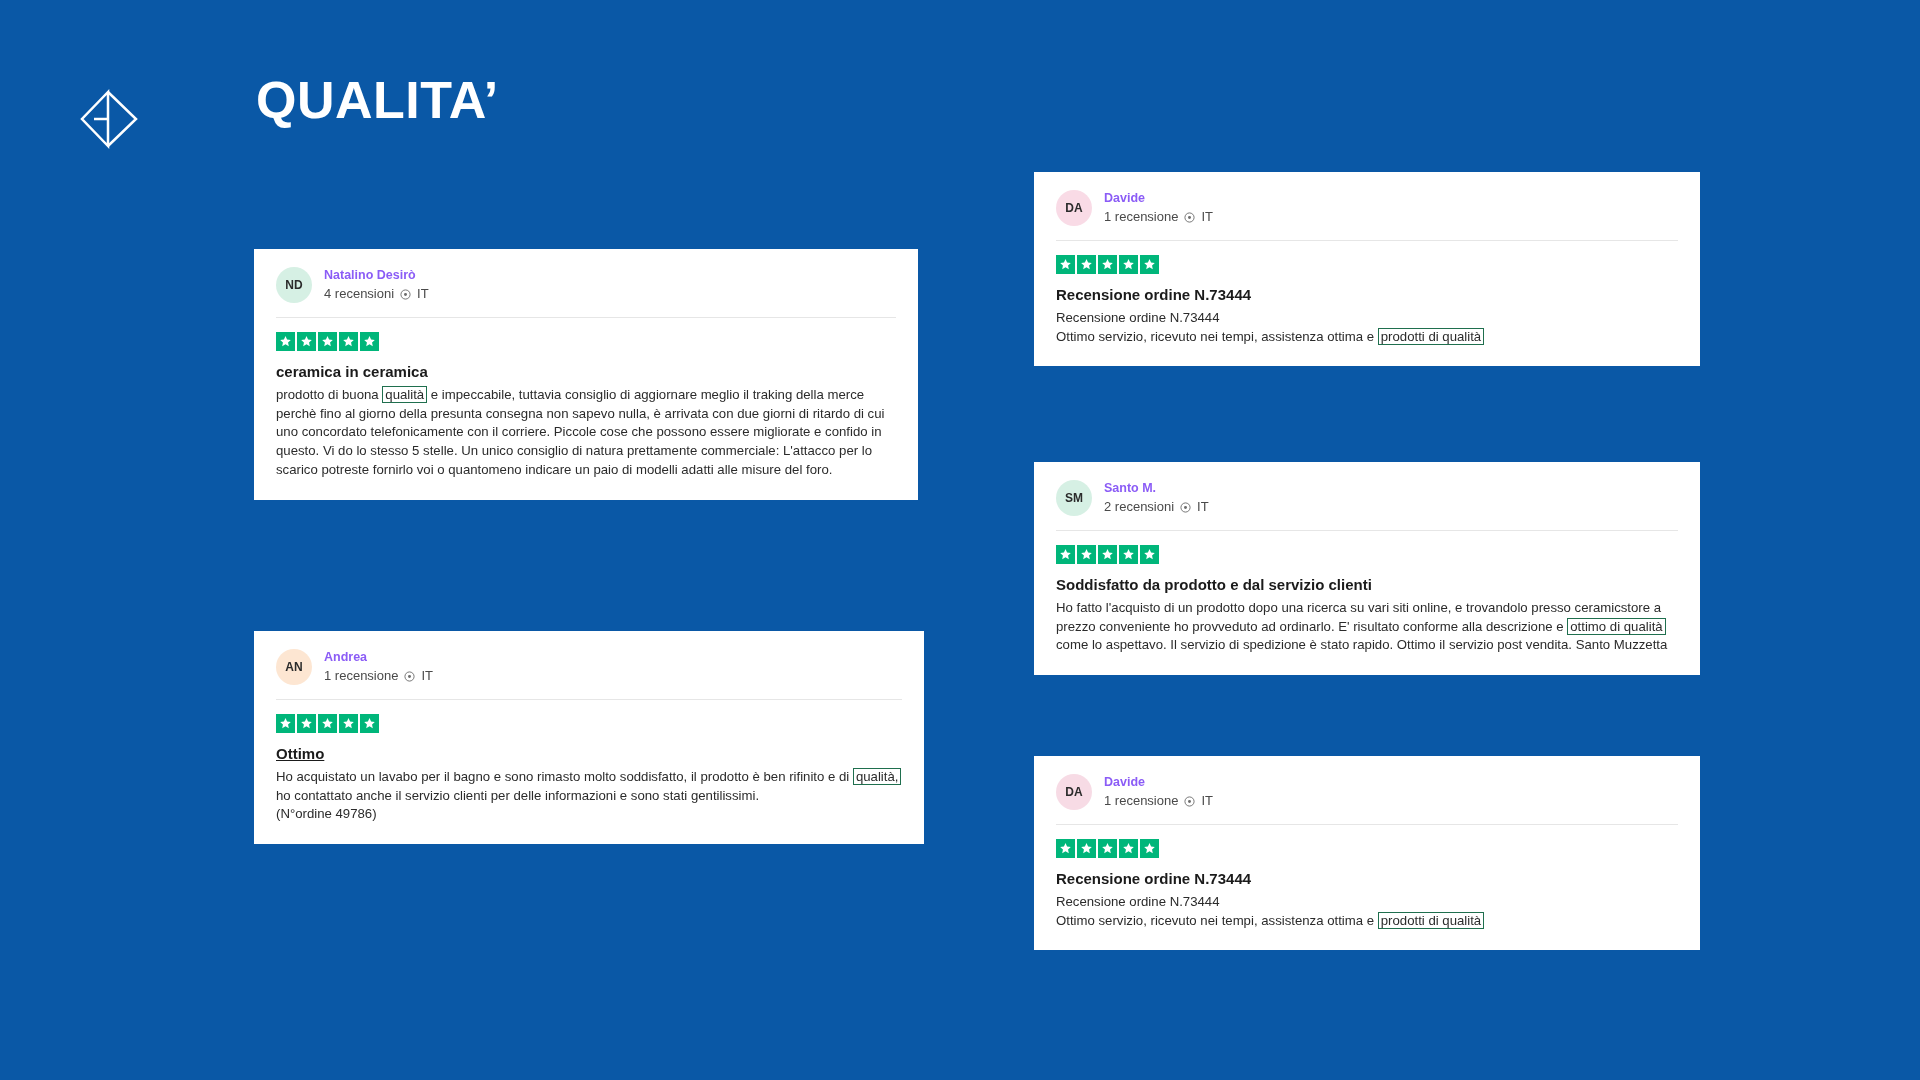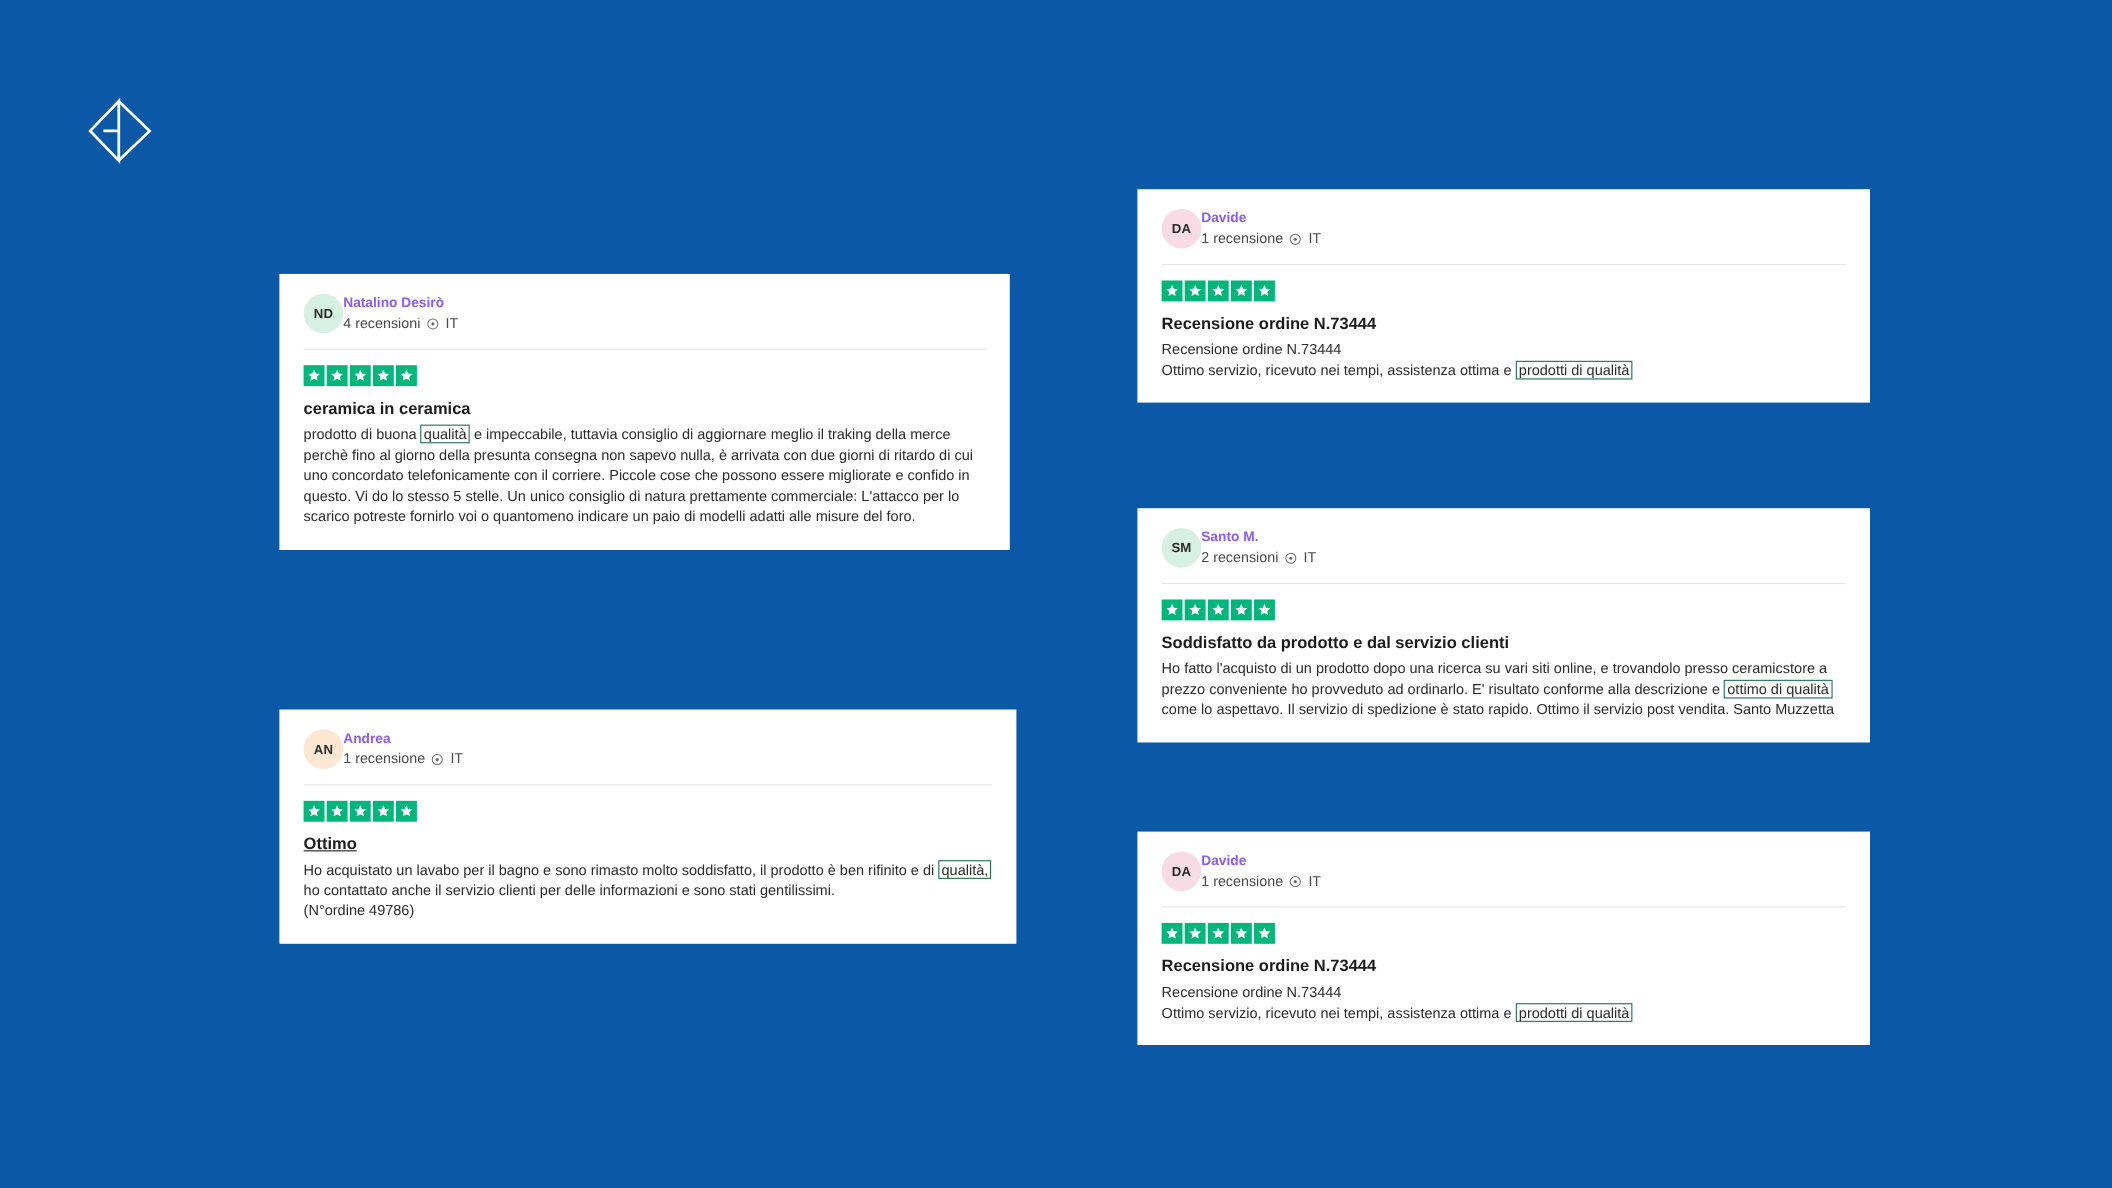--- a/index.html
+++ b/index.html
@@ -40,20 +40,21 @@
   
   .card {
     position: absolute;
     background: #ffffff;
     padding: 18px 22px 20px 22px;
   }
 
   .card-head {
     display: flex;
     align-items: center;
+    gap: 12px;
     padding-bottom: 14px;
   }
   .avatar {
     width: 36px;
     height: 36px;
     border-radius: 50%;
     display: flex;
     align-items: center;
     justify-content: center;
     font-size: 12px;
@@ -125,40 +126,41 @@
 
   .hl {
     border: 1.5px solid #1f6f4e;
     padding: 0 2px;
     display: inline-block;
     line-height: 1.15;
   }
 
   
   #card-natalino { left: 254px; top: 249px;  width: 664px; }
-  #card-andrea   { left: 254px; top: 645px;  width: 670px; }
+  #card-andrea   { left: 254px; top: 631px;  width: 670px; }
 
   
   #card-davide-1 { left: 1034px; top: 172px; width: 666px; }
   #card-santo    { left: 1034px; top: 462px; width: 666px; }
   #card-davide-2 { left: 1034px; top: 756px; width: 666px; }
 </style>
 </head>
 <body>
 
 <div class="page">
 
   <div class="logo">
     <svg width="62" height="62" viewBox="0 0 62 62" xmlns="http://www.w3.org/2000/svg">
       <path d="M30 4 L58 31 L30 58" fill="none" stroke="#ffffff" stroke-width="2.5"></path>
       <path d="M30 4 L4 31 L30 58 Z" fill="none" stroke="#ffffff" stroke-width="2.5"></path>
       <path d="M16 31 L30 31" fill="none" stroke="#ffffff" stroke-width="2.5"></path>
     </svg>
   </div>
 
+  <div class="page-title">QUALITA’</div>
 
   <div class="card" id="card-natalino">
     <div class="card-head">
       <div class="avatar green">ND</div>
       <div class="who">
         <div class="name">Natalino Desirò</div>
         <div class="meta">
           <span>4 recensioni</span>
           <span class="pin-icon">
             <svg width="11" height="11" viewBox="0 0 12 12">

